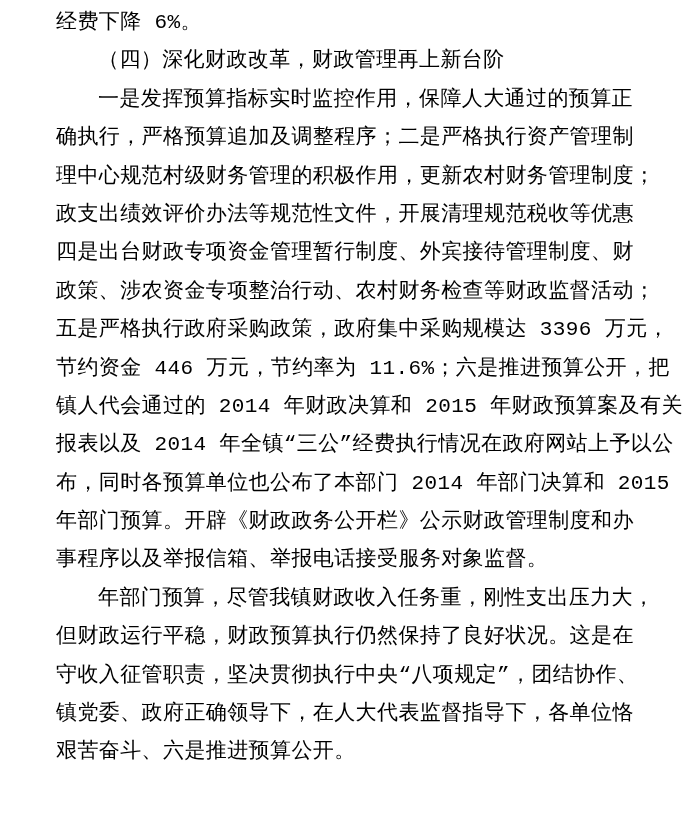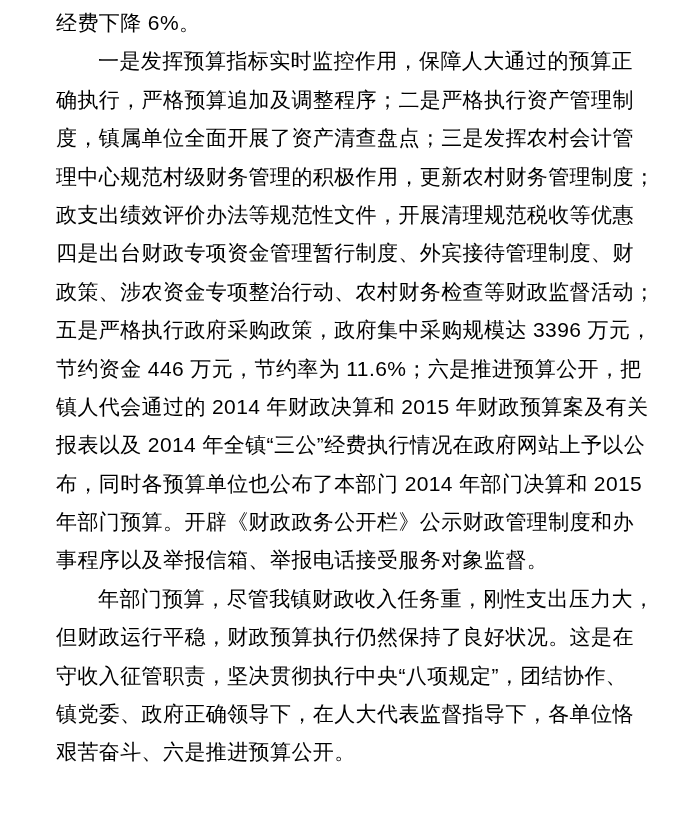--- a/index.html
+++ b/index.html
@@ -7,21 +7,21 @@
     padding: 0;
     background: #ffffff;
   }
   .page {
     position: relative;
     width: 696px;
     height: 820px;
     margin: 0;
     background: #ffffff;
     color: #000000;
-    font-family: Liberation Sans, sans-serif;
+    font-family: Liberation Mono, monospace;
     font-size: 21px;
     box-sizing: border-box;
     padding: 4px 58px 0 56px;
     overflow: hidden;
   }
   .line {
     height: 38.4px;
     line-height: 38.4px;
     letter-spacing: 0.4px;
     white-space: nowrap;
@@ -30,23 +30,23 @@
   .line.indent {
     text-indent: 2em;
   }
 </style>
 </head>
 <body>
 
 <div class="page">
   <div>
       <div class="line">经费下降 6%。</div>
+      <div class="line indent">（四）深化财政改革，财政管理再上新台阶</div>
       <div class="line indent">一是发挥预算指标实时监控作用，保障人大通过的预算正</div>
       <div class="line">确执行，严格预算追加及调整程序；二是严格执行资产管理制</div>
-      <div class="line">度，镇属单位全面开展了资产清查盘点；三是发挥农村会计管</div>
       <div class="line">理中心规范村级财务管理的积极作用，更新农村财务管理制度；</div>
       <div class="line">政支出绩效评价办法等规范性文件，开展清理规范税收等优惠</div>
       <div class="line">四是出台财政专项资金管理暂行制度、外宾接待管理制度、财</div>
       <div class="line">政策、涉农资金专项整治行动、农村财务检查等财政监督活动；</div>
       <div class="line">五是严格执行政府采购政策，政府集中采购规模达 3396 万元，</div>
       <div class="line">节约资金 446 万元，节约率为 11.6%；六是推进预算公开，把</div>
       <div class="line">镇人代会通过的 2014 年财政决算和 2015 年财政预算案及有关</div>
       <div class="line">报表以及 2014 年全镇“三公”经费执行情况在政府网站上予以公</div>
       <div class="line">布，同时各预算单位也公布了本部门 2014 年部门决算和 2015</div>
       <div class="line">年部门预算。开辟《财政政务公开栏》公示财政管理制度和办</div>

